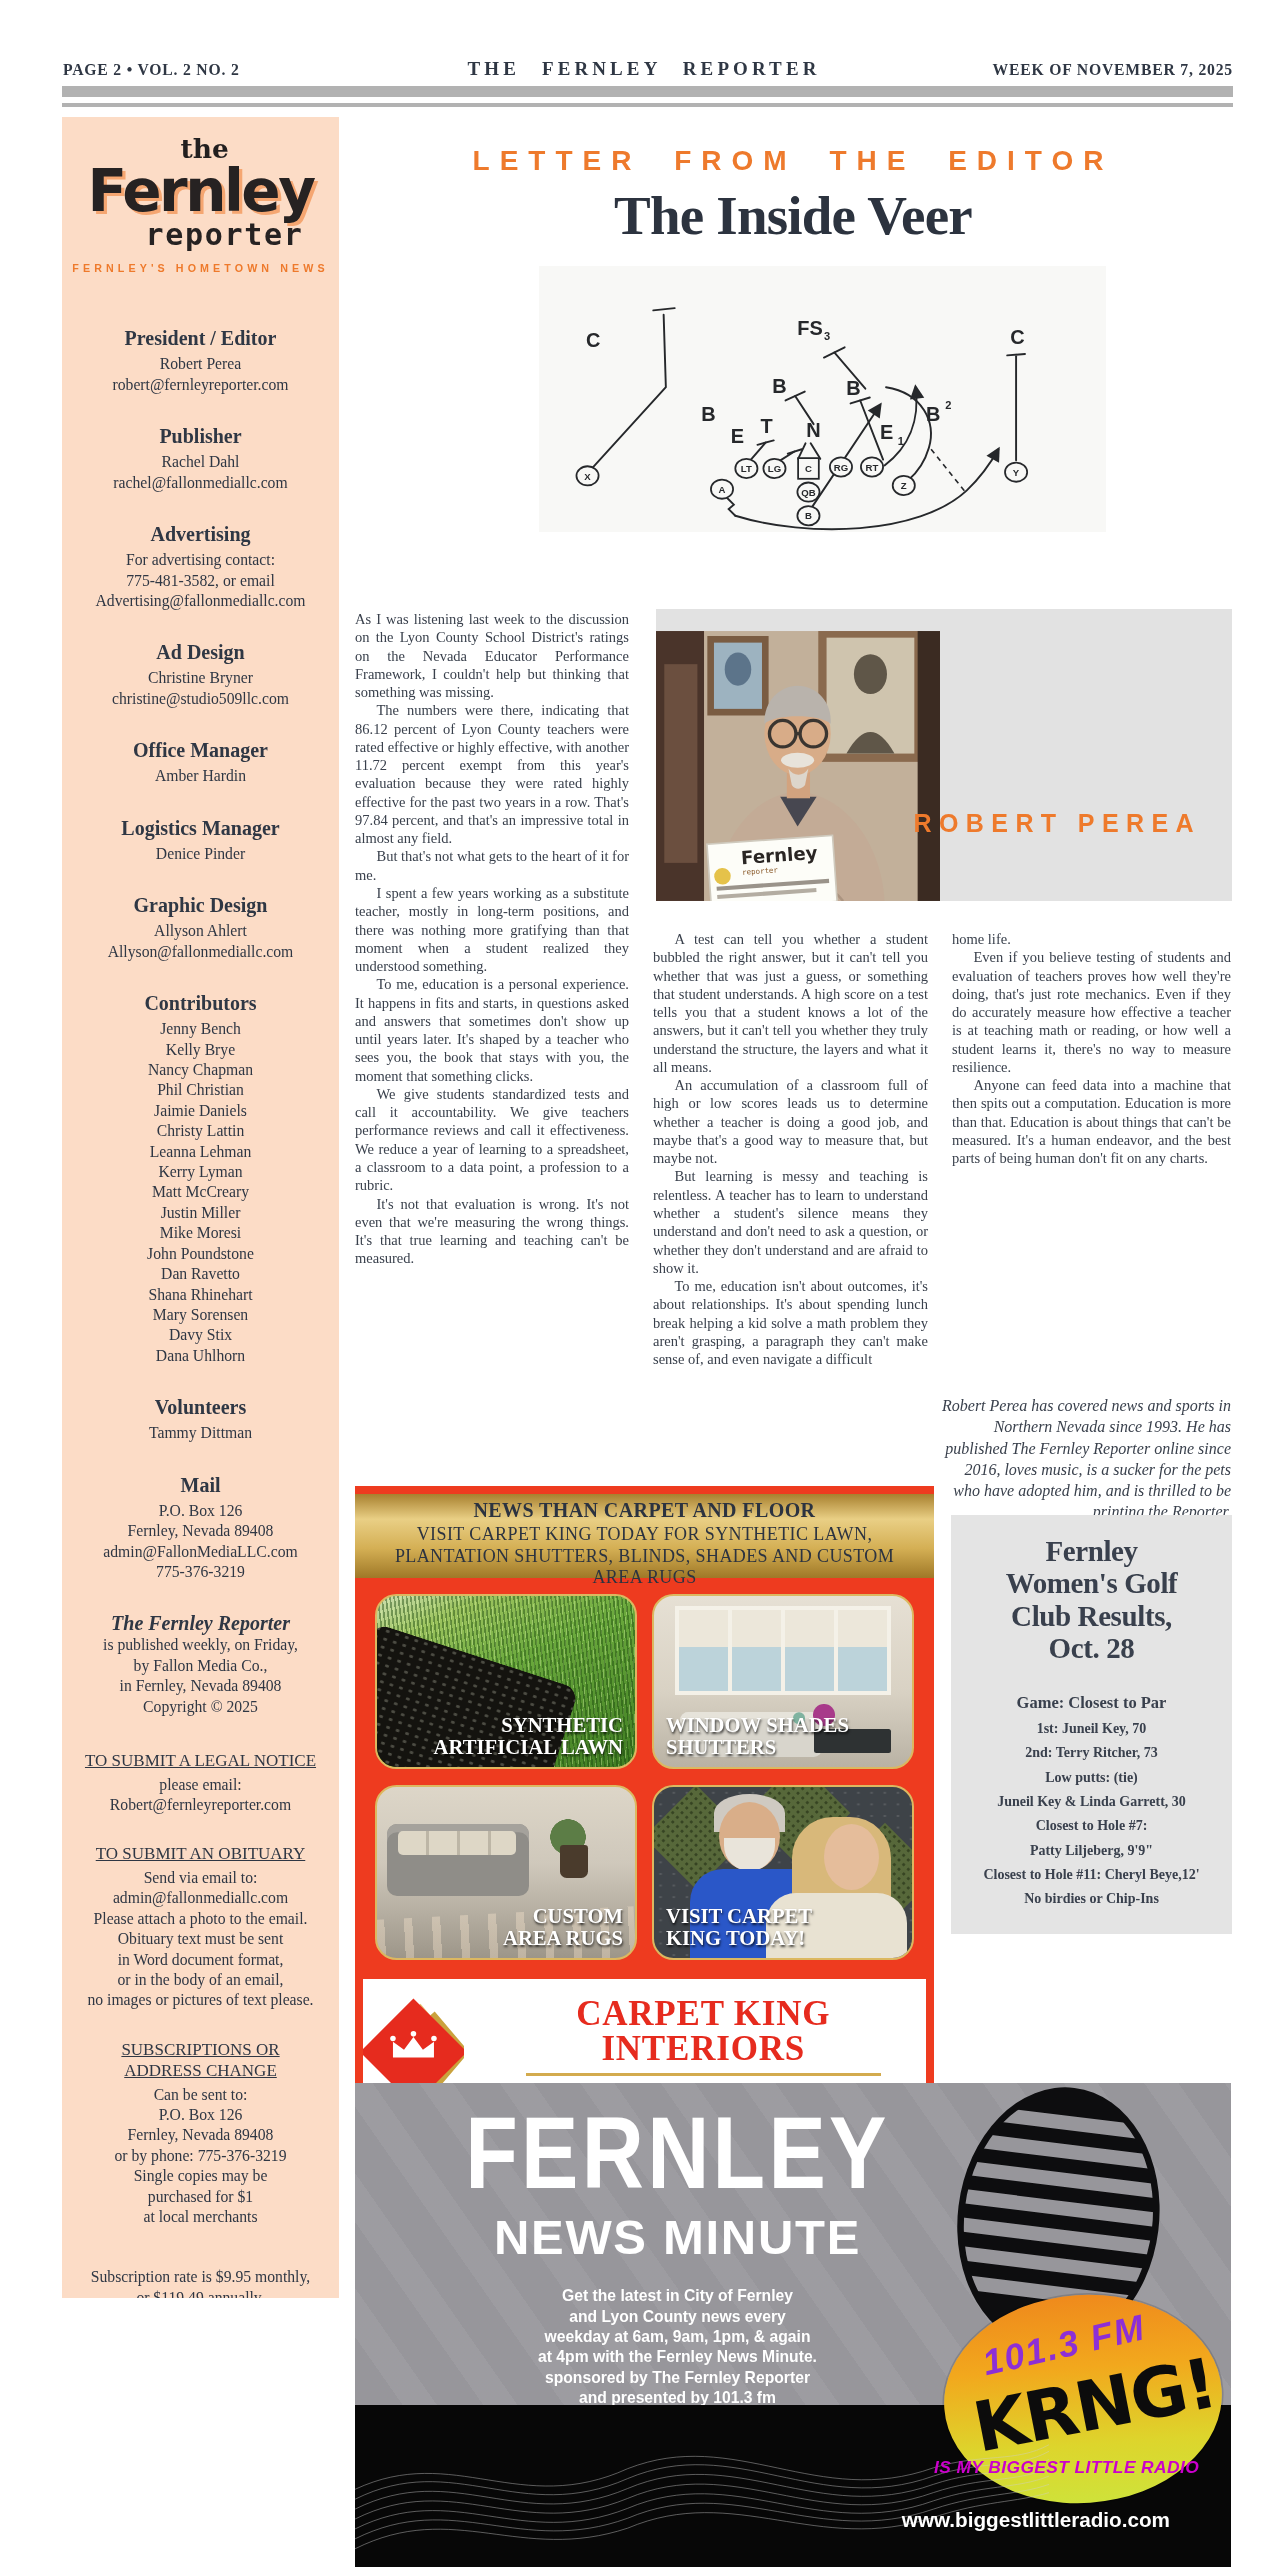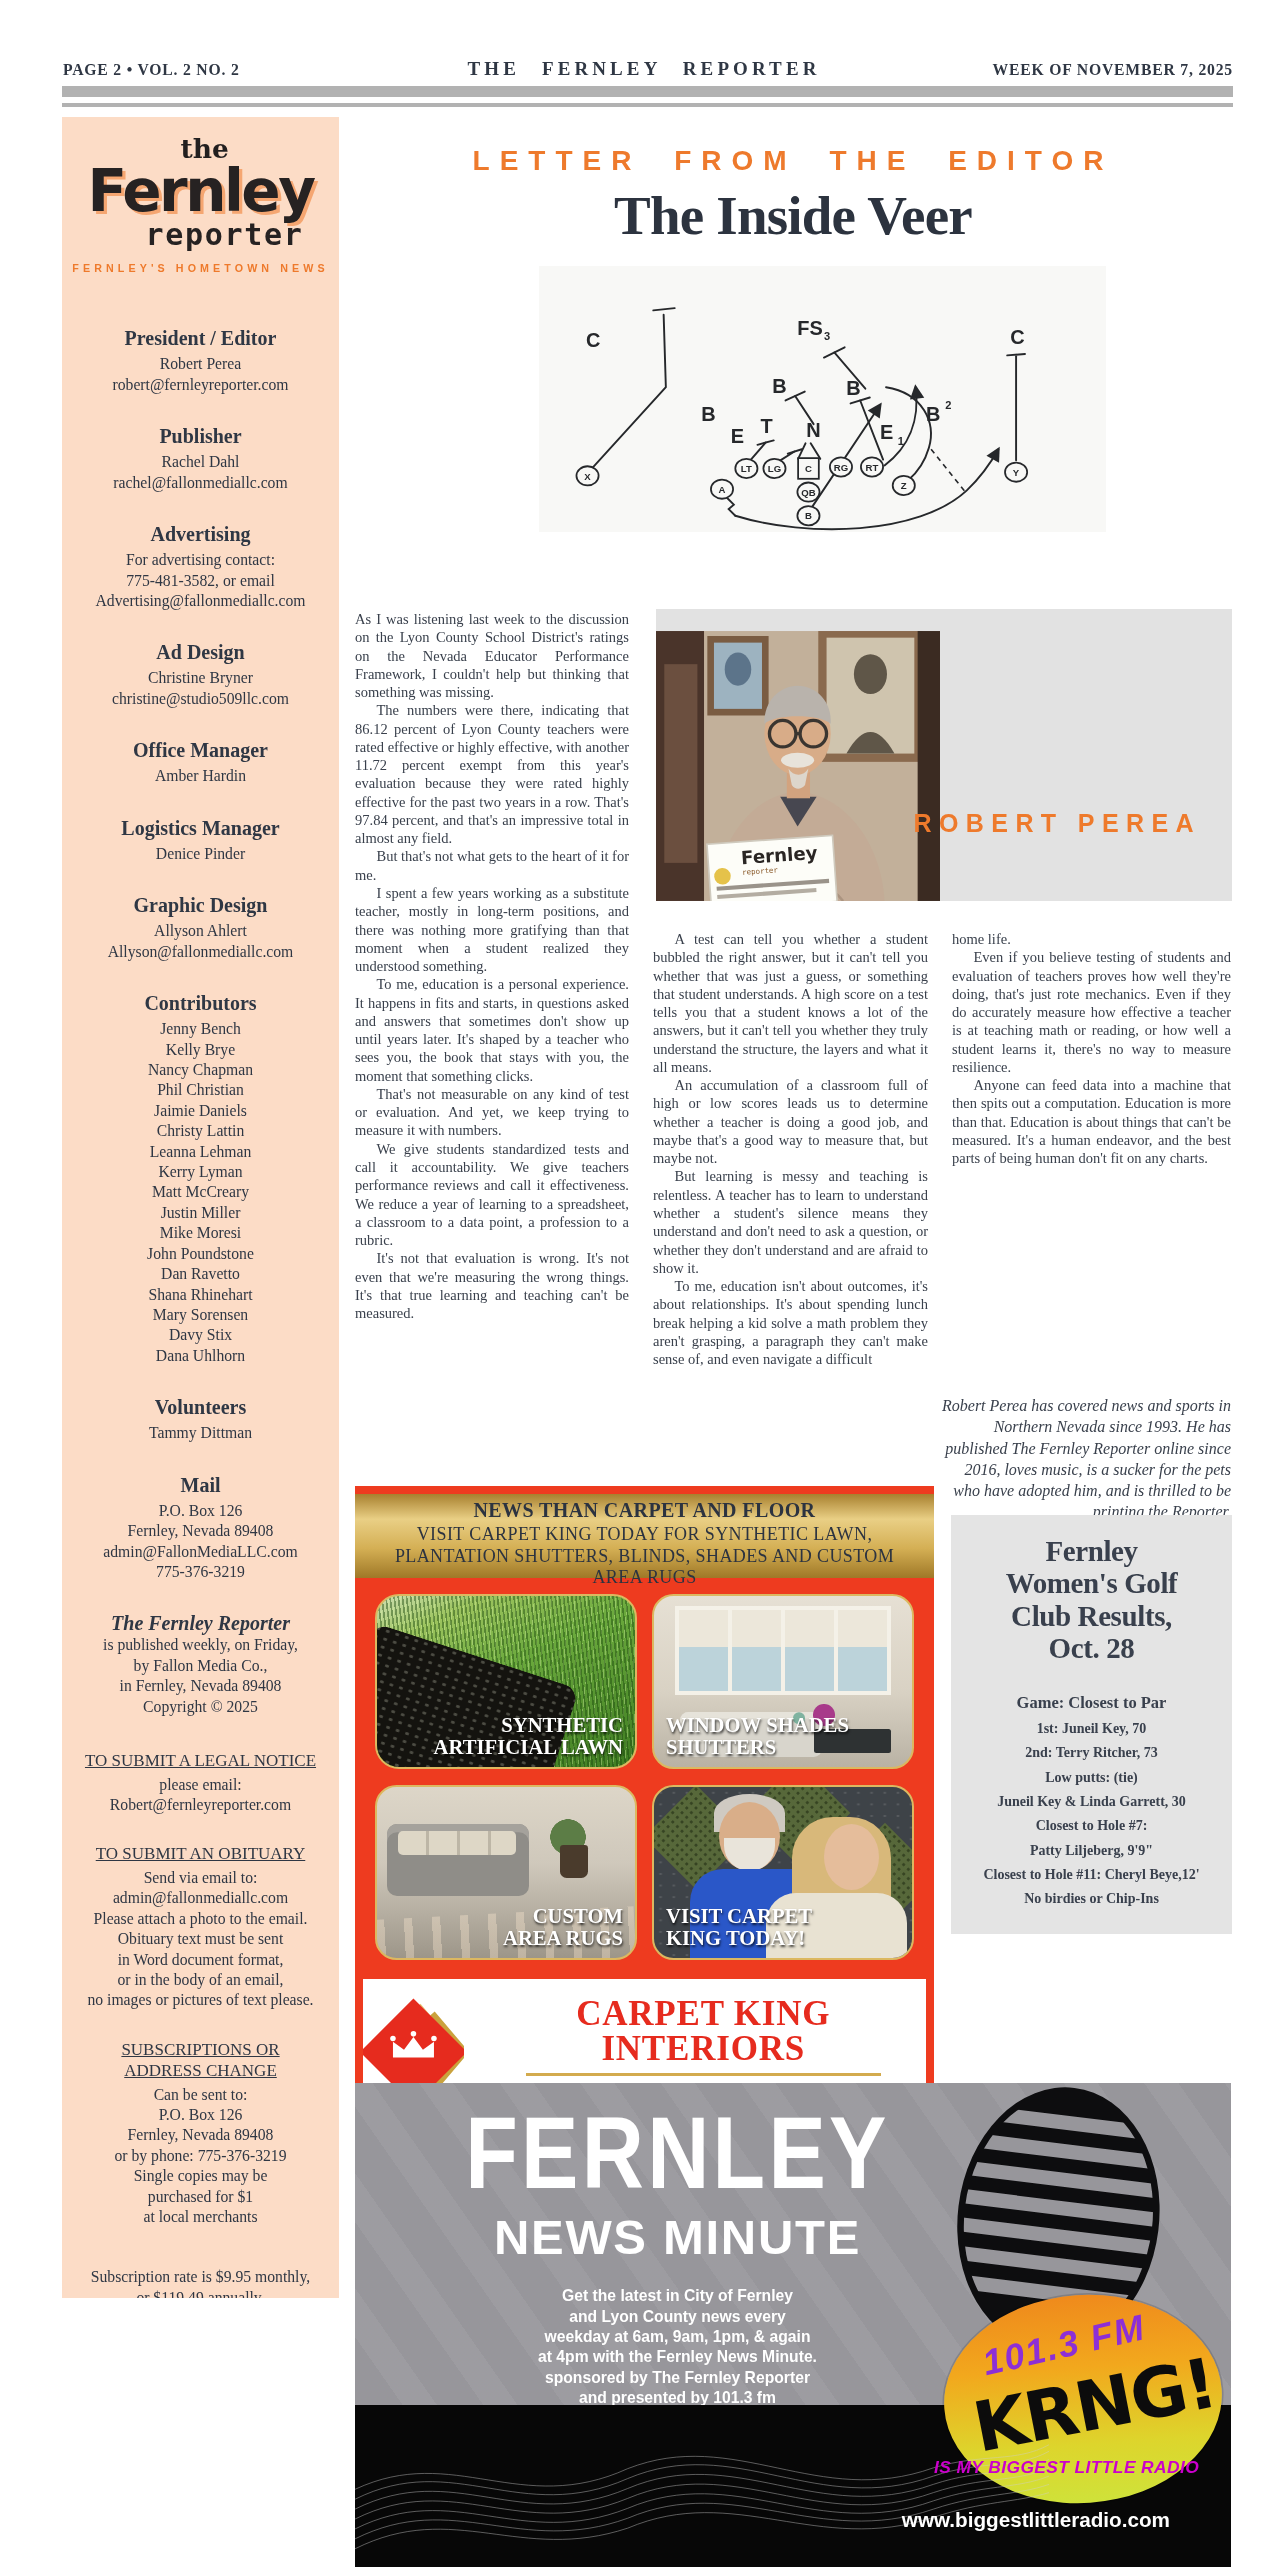--- a/index.html
+++ b/index.html
@@ -58,21 +58,21 @@
   
   .carpet { position:absolute; left:355px; top:1486px; width:579px; height:615px; background:#ee3b1f; }
   .gold-banner { margin:8.3px 0 0; height:84px; background:linear-gradient(180deg,#a8802e 0%,#e9cf85 30%,#d4af54 65%,#9f7827 100%); text-align:center; color:#2c3340; padding-top:5px; }
   .gb-t { font-size:20px; font-weight:bold; letter-spacing:0.4px; }
   .gb-s { font-size:18px; letter-spacing:0.4px; width:529px; margin:1.7px auto 0; line-height:1.2; }
   .tiles { display:grid; grid-template-columns:1fr 1fr; gap:15.7px; padding:15.7px 20px; }
   .tile { position:relative; height:175px; border:2.5px solid #dcb860; border-radius:21.5px; overflow:hidden; }
   .tile-cap { position:absolute; bottom:8.3px; font-size:20.7px; font-weight:bold; color:#fff; line-height:1.05; white-space:pre-line; text-shadow:0.8px 1.7px 2.5px rgba(0,0,0,.75); }
   .cap-r { right:11.6px; text-align:right; }
   .cap-l { left:11.6px; text-align:left; }
-  .art-lawn { background:linear-gradient(155deg,#cfe0b2 0%,#9cc45e 18%,#6aa93c 45%,#3f7d22 100%);border-radius:24px; }
+  .art-lawn { background:linear-gradient(155deg,#cfe0b2 0%,#9cc45e 18%,#6aa93c 45%,#3f7d22 100%); }
   .art-lawn .blades { position:absolute; inset:0; background:repeating-linear-gradient(83deg, rgba(25,70,12,.45) 0 1.7px, transparent 1.7px 4.1px), repeating-linear-gradient(95deg, rgba(220,245,170,.35) 0 0.8px, transparent 0.8px 5.8px); }
   .art-lawn .mesh { position:absolute; left:-33px; bottom:-50px; width:215px; height:165px; background:#14130f; transform:rotate(18deg); border-radius:15px; background-image:radial-gradient(rgba(90,90,80,.8) 1.7px, transparent 2.1px); background-size:10px 8.3px; }
   .art-room { background:linear-gradient(180deg,#e6e0d4 0%,#d9d2c4 55%,#b9b2a4 100%); }
   .art-room .win { position:absolute; left:8%; top:6%; width:84%; height:52%; background:linear-gradient(180deg,#ece7da 0 46%, #bcd3da 46% 100%); border:4.1px solid #f4f1e8; display:flex; }
   .art-room .win i { flex:1; border-right:4.1px solid #f4f1e8; }
   .art-room .sofa { position:absolute; left:10%; bottom:6%; width:55%; height:26%; background:#d8d5cc; border-radius:8.3px; box-shadow:inset 0 6.6px 0 #e6e3da; }
   .art-room .table { position:absolute; right:8%; bottom:8%; width:30%; height:14%; background:#2e3233; border-radius:2.5px; }
   .art-room .flower { position:absolute; right:30%; bottom:24%; width:21.5px; height:21.5px; border-radius:50%; background:#a83a8a; box-shadow:-25px 3.3px 0 -5px #7fb3a0; }
   .art-rug { background:linear-gradient(180deg,#ddd6c8 0%,#cfc8bb 45%,#9d9689 100%); }
   .art-rug .sofa2 { position:absolute; left:4%; top:22%; width:55%; height:42%; background:#8f8d88; border-radius:10px; box-shadow:inset 0 8.3px 0 #a5a29c; }
@@ -331,21 +331,20 @@
     </svg>
   </div>
 
 
   <div class="col col1">
       <p class="noind">As I was listening last week to the discussion on the Lyon County School District's ratings on the Nevada Educator Performance Framework, I couldn't help but thinking that something was missing.</p>
       <p>The numbers were there, indicating that 86.12 percent of Lyon County teachers were rated effective or highly effective, with another 11.72 percent exempt from this year's evaluation because they were rated highly effective for the past two years in a row. That's 97.84 percent, and that's an impressive total in almost any field.</p>
       <p>But that's not what gets to the heart of it for me.</p>
       <p>I spent a few years working as a substitute teacher, mostly in long-term positions, and there was nothing more gratifying than that moment when a student realized they understood something.</p>
       <p>To me, education is a personal experience. It happens in fits and starts, in questions asked and answers that sometimes don't show up until years later. It's shaped by a teacher who sees you, the book that stays with you, the moment that something clicks.</p>
-      <p>That's not measurable on any kind of test or evaluation. And yet, we keep trying to measure it with numbers.</p>
       <p>We give students standardized tests and call it accountability. We give teachers performance reviews and call it effectiveness. We reduce a year of learning to a spreadsheet, a classroom to a data point, a profession to a rubric.</p>
       <p>It's not that evaluation is wrong. It's not even that we're measuring the wrong things. It's that true learning and teaching can't be measured.</p>
     </div>
 
   <div class="photo-panel">
     <svg class="photo-art" viewBox="0 0 343 326">
       <rect x="0" y="0" width="343" height="326" fill="#c2b09a"></rect>
       <rect x="0" y="0" width="58" height="326" fill="#4a342a"></rect>
       <rect x="10" y="40" width="40" height="240" fill="#6b4f3f"></rect>
       <rect x="62" y="6" width="74" height="96" fill="#7a5c42"></rect>

